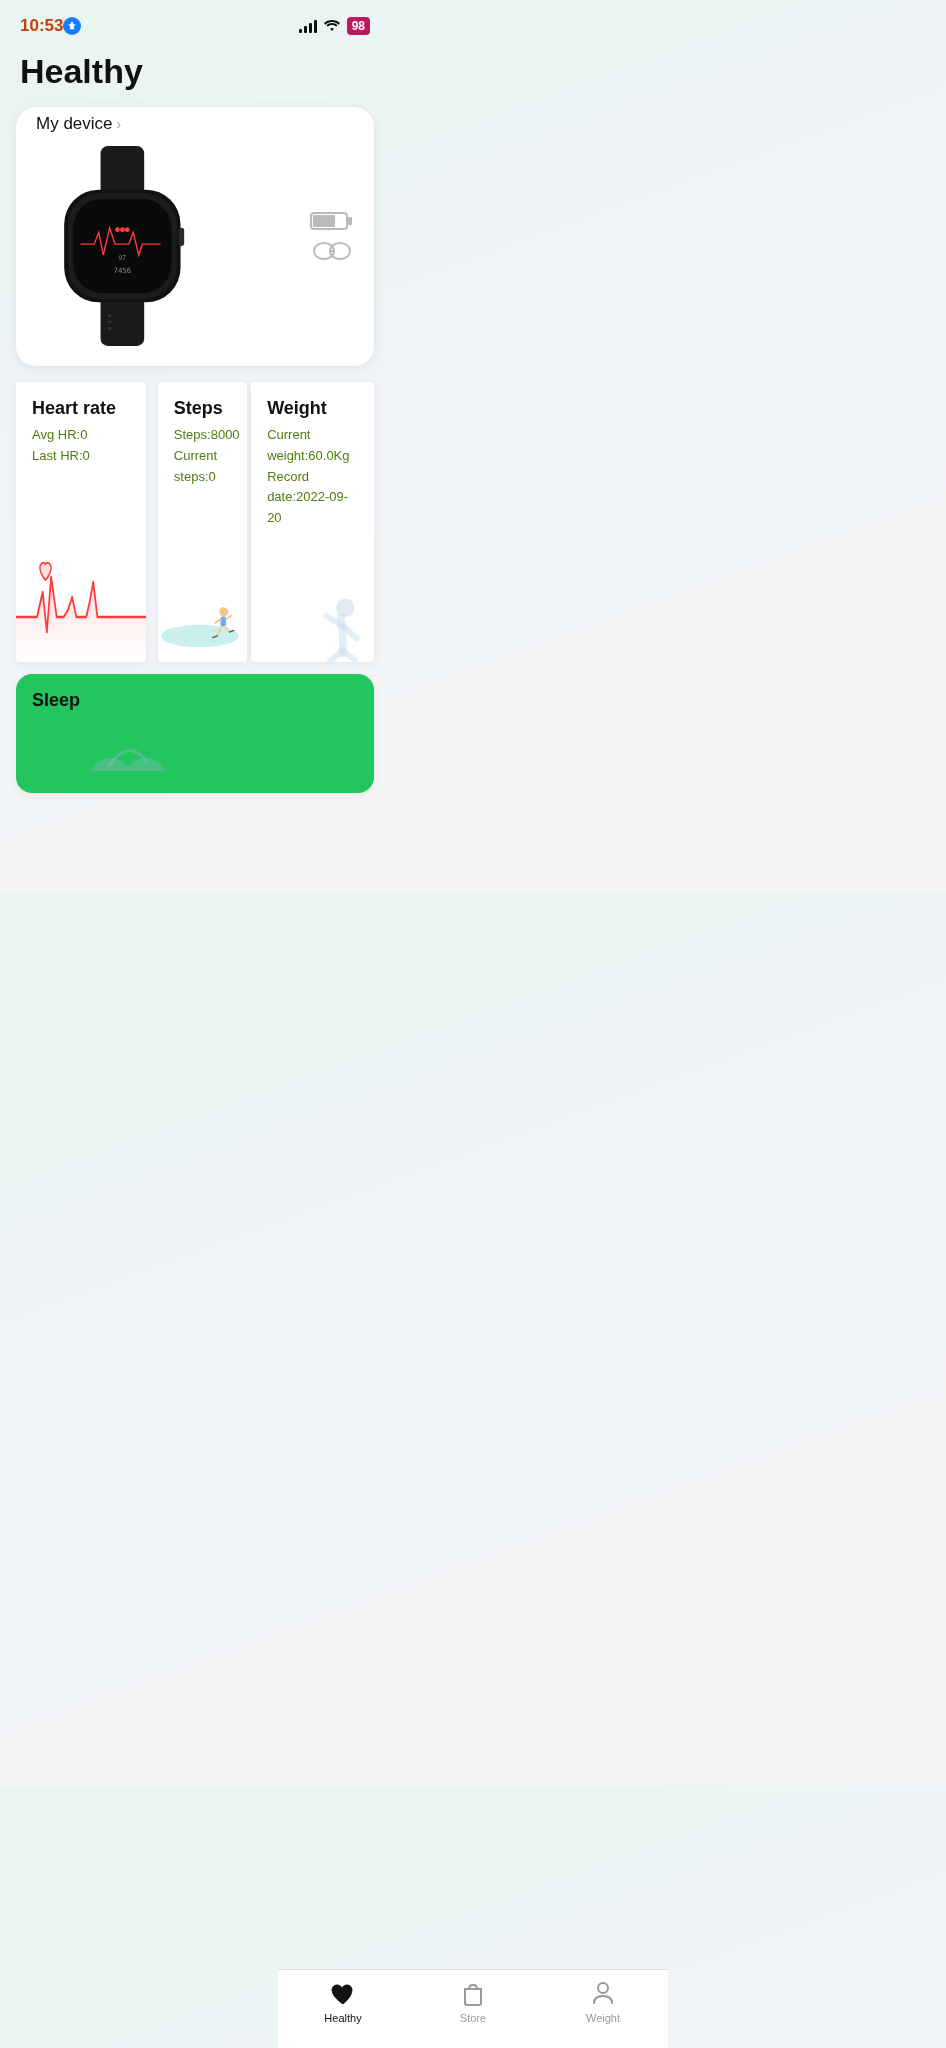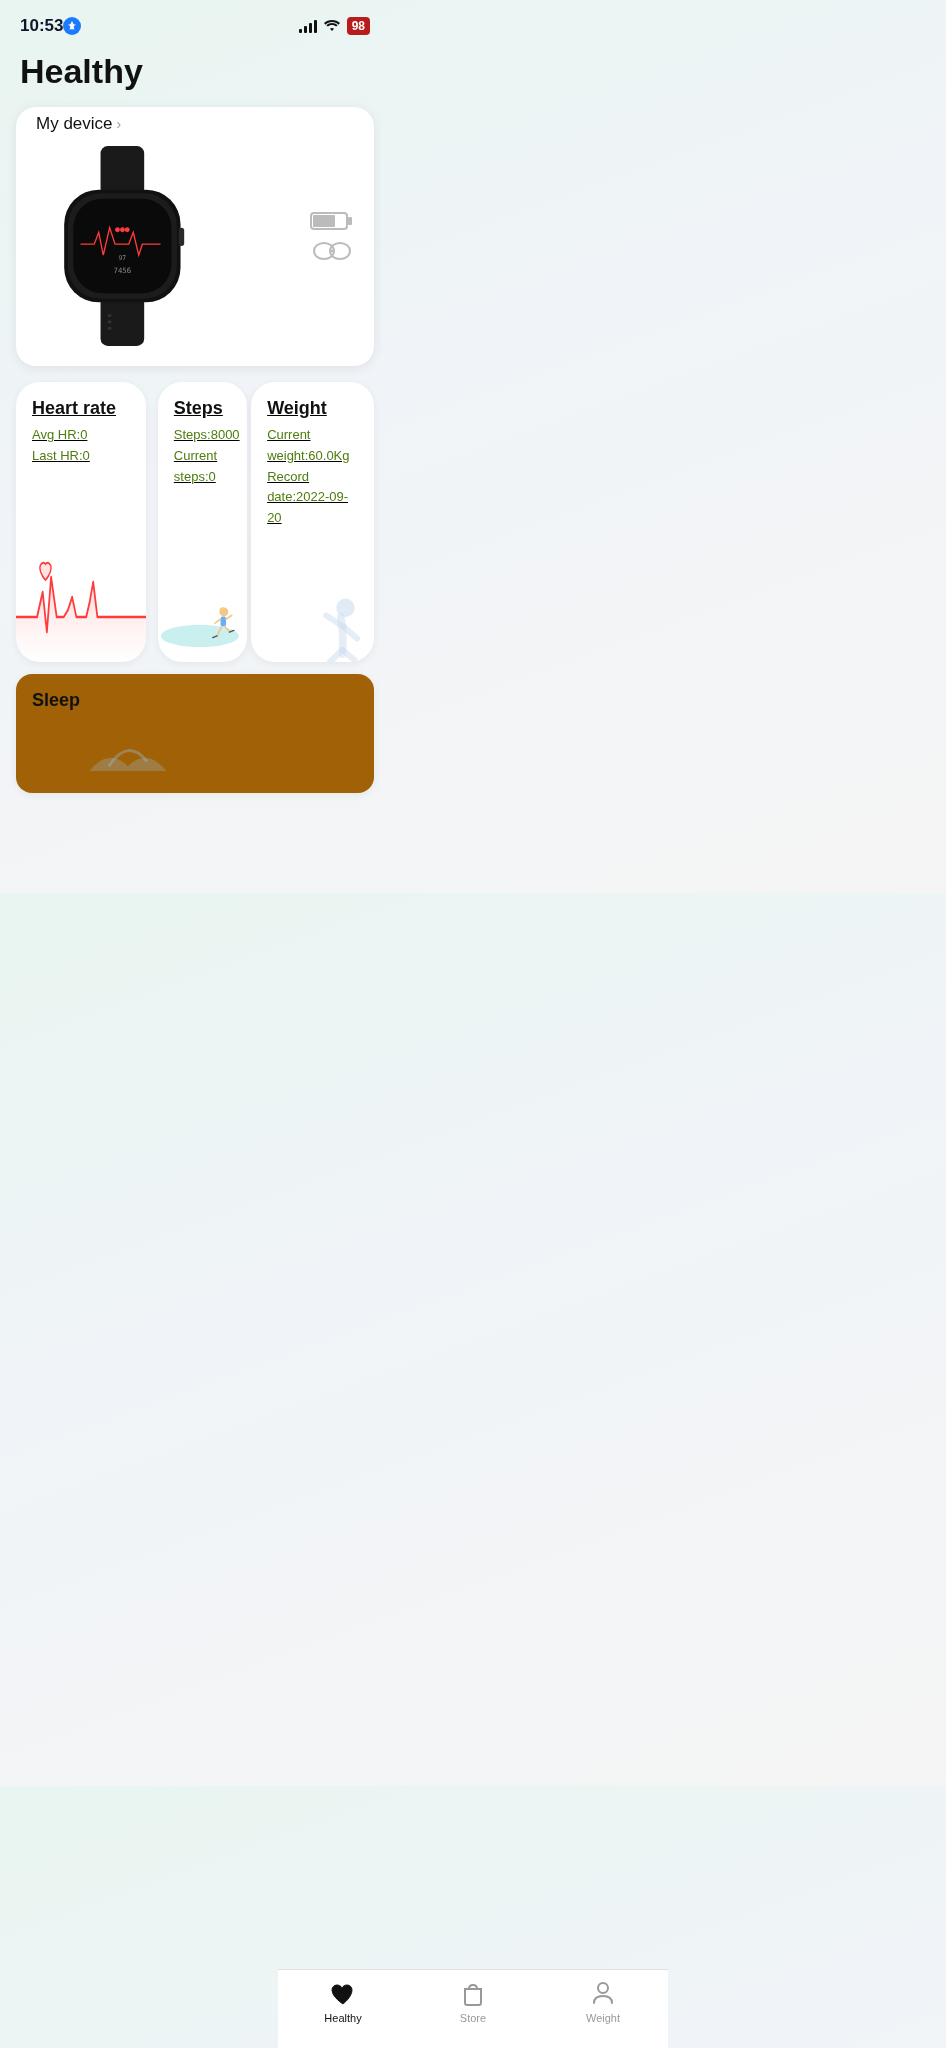--- a/index.html
+++ b/index.html
@@ -17,21 +17,21 @@
       display: flex;
       justify-content: space-between;
       align-items: center;
       padding: 12px 20px 4px 20px;
       height: 44px;
     }
 
     .status-time {
       font-size: 17px;
       font-weight: 600;
-      color: #0f172a;
+      color: #c2410c;
       display: flex;
       align-items: center;
     }
 
     .location-icon {
       width: 18px;
       height: 18px;
       background: #1a7bff;
       border-radius: 50%;
       display: flex;
@@ -56,21 +56,21 @@
 
     .signal-bar {
       width: 3px;
       background: #111;
       border-radius: 1px;
     }
 
     .battery-box {
       display: flex;
       align-items: center;
-      background: #b91c1c;
+      background: #be185d;
       color: white;
       border-radius: 4px;
       padding: 2px 5px;
       font-size: 12px;
       font-weight: 600;
     }
 
     .page-title {
       font-size: 34px;
       font-weight: 700;
@@ -121,26 +121,25 @@
     }
 
     
     .watch-svg {
       width: 180px;
       height: 200px;
     }
 
     .card {
       background: white;
-      border-radius: 24px;
+      border-radius: 4px;
       padding: 16px;
       box-shadow: 0 2px 8px rgba(0,0,0,0.06);
       overflow: hidden;
       position: relative;
-      text-decoration: underline;
     }
 
     .card-title {
       font-size: 18px;
       font-weight: 700;
       color: #111;
       margin-bottom: 6px;
     }
 
     .card-stat {
@@ -188,21 +187,21 @@
       position: absolute;
       bottom: -10px;
       right: -10px;
       width: 100%;
       height: 90px;
       opacity: 0.7;
     }
 
     
     .sleep-card {
-      background: #a16207;
+      background: #22c55e;
       border-radius: 16px;
       padding: 16px;
       box-shadow: 0 2px 8px rgba(0,0,0,0.06);
       min-height: 100px;
       position: relative;
       overflow: hidden;
     }
 
     
     .tab-bar {

